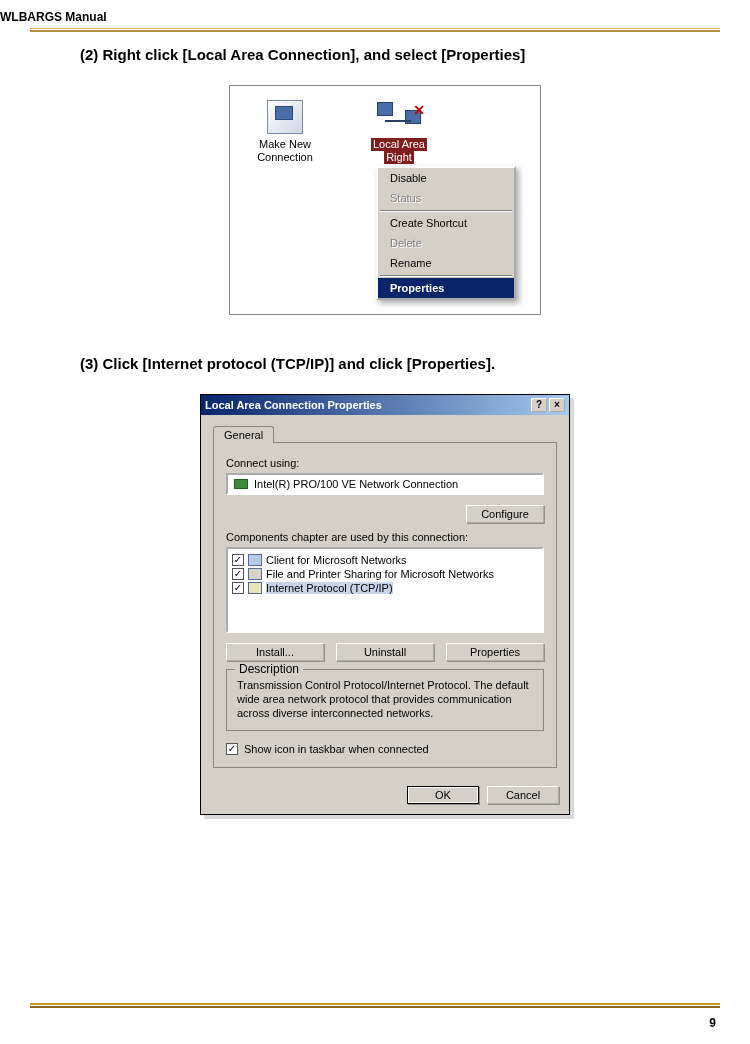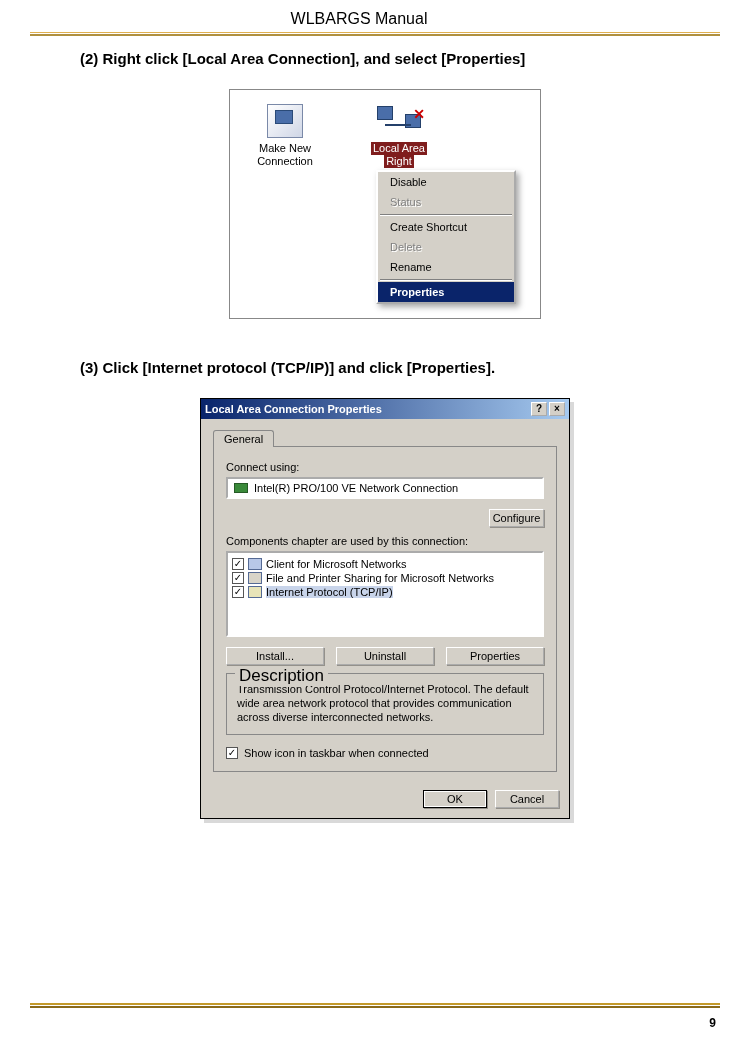--- a/index.html
+++ b/index.html
@@ -6,23 +6,23 @@
   body {
     margin: 0;
     font-family: Arial, Helvetica, sans-serif;
     background: #fff;
     width: 750px;
     height: 1044px;
     position: relative;
     color: #000;
   }
   .page-header {
-    text-align: center;
-    font-size: 16px;
-    font-weight: normal;
+    text-align: left;
+    font-size: 12px;
+    font-weight: bold;
     padding: 10px 32px 4px 0;
   }
   .header-under {
     height: 4px;
     background: linear-gradient(to bottom, #e0b050 0, #e0b050 1px, #fff 1px, #fff 2px, #b09040 2px);
     margin: 0 30px 14px 30px;
   }
   .content {
     padding: 0 60px 0 80px;
   }
@@ -120,48 +120,48 @@
   }
   .lbl2 { margin:4px 0 4px 0; }
   .sunken {
     background:#fff;border:2px inset #fff;padding:3px 6px;
     display:flex;align-items:center;gap:6px;
   }
   .nic-ic{width:14px;height:10px;background:#3a8a3a;border:1px solid #265a26}
   .row-right{ text-align:right; margin:10px 0 8px 0;}
   .btn {
     background:#d4d0c8;border:1px outset #fff;padding:2px 0;
-    width:55px;display:inline-block;text-align:center;font-size:11px;
+    width:78px;display:inline-block;text-align:center;font-size:11px;
     box-shadow: 1px 1px 0 rgba(0,0,0,.3);
   }
   .listbox {
     background:#fff;border:2px inset #fff;height:86px;padding:4px 4px;
     overflow:hidden;
   }
   .li { display:flex; align-items:center; gap:4px; padding:1px 0;}
   .chk{width:12px;height:12px;border:1px solid #555;background:#fff;display:inline-flex;align-items:center;justify-content:center;font-size:10px;line-height:10px}
   .mini-ic{width:14px;height:12px;background:#b8c8e8;border:1px solid #556a94}
   .mini-ic.pr{background:#d8d4c8}
   .mini-ic.tcp{background:#e8e4b8}
   .li.sel .txt{background:#c8d4ea}
   .btnrow{display:flex;justify-content:space-between;gap:12px;margin:10px 0 4px 0}
   .btnrow .btn{flex:1}
   .groupbox{
     border:1px solid #888;margin:8px 0 4px 0;padding:8px 10px 10px 10px;position:relative;
   }
   .groupbox .gl{
-    position:absolute;top:-8px;left:8px;background:#d4d0c8;padding:0 4px;font-size:17px;
+    position:absolute;top:-8px;left:8px;background:#d4d0c8;padding:0 4px;font-size:12px;
   }
   .desc{font-size:11px;line-height:14px}
   .showline{display:flex;align-items:center;gap:6px;margin-top:12px}
   .dlgbtns{
     display:flex;justify-content:flex-end;gap:8px;
     padding:8px 10px 10px 0;
   }
-  .dlgbtns .btn{width:64px}
+  .dlgbtns .btn{width:72px}
   .btn.def{border:1px solid #000;box-shadow:inset 0 0 0 1px #fff,1px 1px 0 rgba(0,0,0,.3)}
   
   .footer-line{
     position:absolute;left:30px;right:30px;bottom:36px;height:5px;
     background: linear-gradient(to bottom,#c49a2a 0,#c49a2a 2px,#fff 2px,#fff 3px,#8a6a1a 3px);
   }
   .pagenum{
     position:absolute;right:34px;bottom:14px;font-weight:bold;font-size:12px;
   }
 </style>

